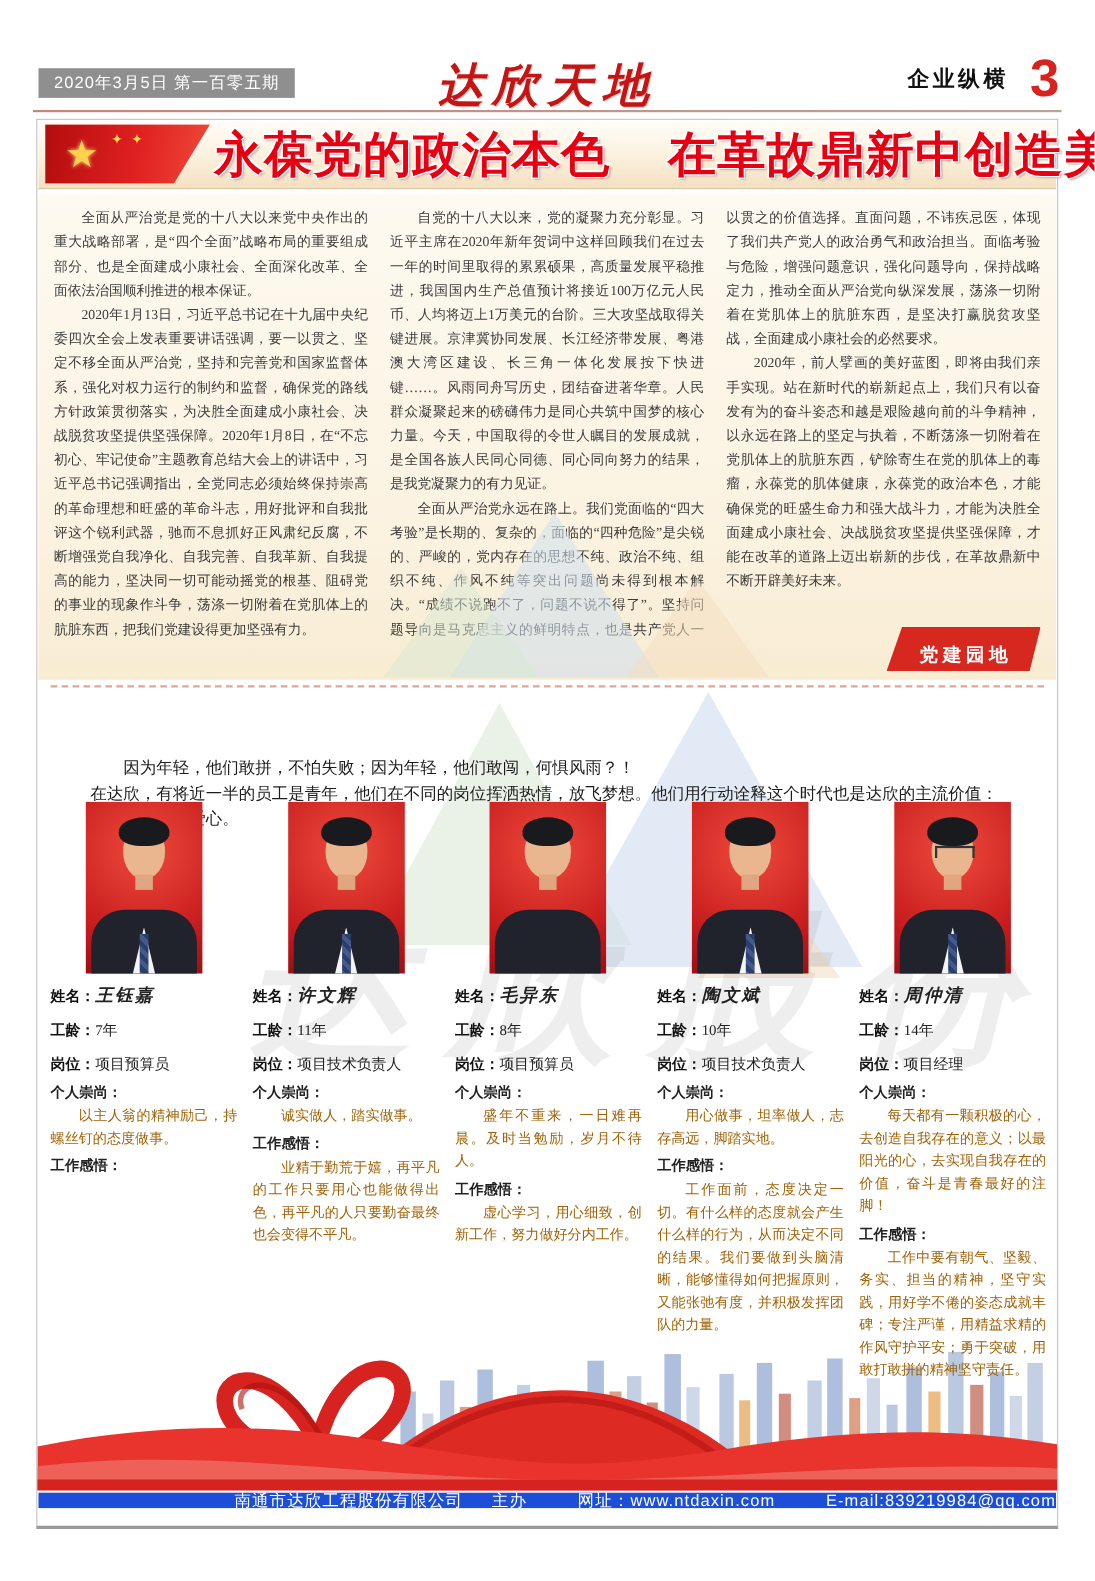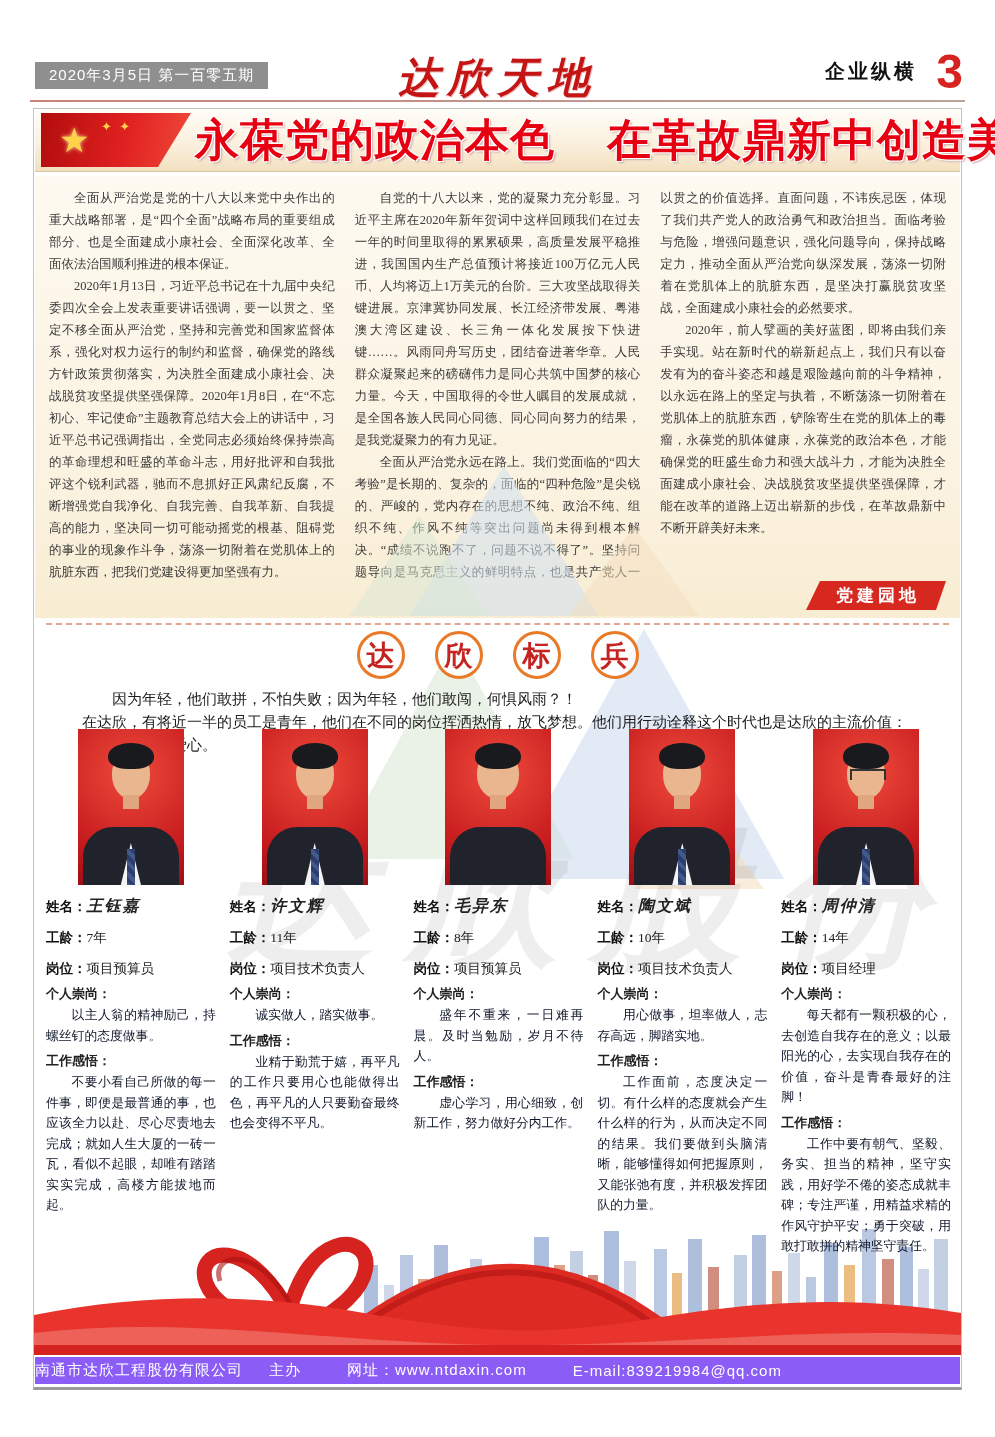--- a/index.html
+++ b/index.html
@@ -40,21 +40,21 @@
   
   .article { position:absolute; left:1px; top:67px; width:925px; height:442px;
     background:linear-gradient(180deg,#fefaf1 0%,#fbf2e0 70%,#f8ecd2 100%);
     padding:11px 14px 10px 14px; overflow:hidden; }
   .article-cols { column-count:3; column-gap:20px; height:100%;
     font-size:12.5px; line-height:22px; text-align:justify; color:#3a3a3a; }
   .article-cols p { text-indent:2em; }
   .article-wm { position:absolute; left:0; top:0; width:100%; height:100%; pointer-events:none; }
   .tag { position:absolute; right:14px; bottom:8px; background:#d6281e; color:#fff;
     font-family:Liberation Sans, sans-serif; font-weight:bold; font-size:17px; letter-spacing:4px;
-    padding:3px 26px 3px 30px; clip-path:polygon(14px 0,100% 0,calc(100% - 10px) 100%,0 100%); }
+    padding:14px 26px 3px 30px; clip-path:polygon(14px 0,100% 0,calc(100% - 10px) 100%,0 100%); }
   .tag::before { content:""; }
 
   
   .dash-rule { position:absolute; left:12px; right:12px; top:514px; border-top:2px dashed #e3a492; }
   .standout-wm { position:absolute; left:0; top:500px; width:929px; height:290px; pointer-events:none; }
   .big-wm { position:absolute; left:190px; top:690px; width:740px; white-space:nowrap; z-index:1;
     font-size:150px; font-weight:bold; font-style:italic; letter-spacing:34px;
     color:rgba(120,120,120,0.13); pointer-events:none; }
   .stand-title { position:absolute; left:0; right:0; top:522px; text-align:center; z-index:2; }
   .stand-title .circ { display:inline-block; width:48px; height:48px; line-height:44px; margin:0 15px;
@@ -78,28 +78,28 @@
   .photo .tie { position:absolute; bottom:-8px; left:49px; width:8px; height:44px;
     background:repeating-linear-gradient(45deg,#2a3f6e 0 4px,#44598a 4px 8px); }
   .profile-card:nth-child(3) .shirt, .profile-card:nth-child(3) .tie { display:none; }
   .profile-card:nth-child(3) .face { width:42px; left:32px; }
   .profile-card:nth-child(5) .face::after { content:""; position:absolute; left:3px; top:18px; width:32px; height:9px;
     border-top:2px solid #333; border-left:2px solid #333; border-right:2px solid #333; }
   .row { margin-top:10px; font-size:13.5px; line-height:21px; }
   .lbl { font-family:"Liberation Sans", sans-serif; font-weight:bold; color:#111; }
   .name-val { font-weight:bold; font-style:italic; font-size:16px; letter-spacing:2px; }
   .lbl-line { margin-top:6px; font-family:"Liberation Sans", sans-serif; font-weight:bold; font-size:13px; }
-  .ptext { margin-top:2px; font-size:12.8px; line-height:20.5px; text-align:justify; text-indent:2em; color:#0f172a; }
+  .ptext { margin-top:2px; font-size:12.8px; line-height:20.5px; text-align:justify; text-indent:2em; color:#a16207; }
 
   
   .decor { position:absolute; left:0; top:1086px; width:927px; height:160px; z-index:0; }
 
   
-  .footer-bar { position:absolute; left:1px; top:1248px; width:925px; height:27px; background:#8b5cf6; z-index:3;
-    display:flex; align-items:center; justify-content:flex-start; gap:46px; color:#fff;
+  .footer-bar { position:absolute; left:1px; top:1248px; width:925px; height:14px; background:#1d4ed8; z-index:3;
+    display:flex; align-items:center; justify-content:flex-end; gap:46px; color:#fff;
     font-family:"Liberation Sans", sans-serif; font-size:15px; letter-spacing:1px; }
   .footer-bar .grp { display:flex; gap:26px; }
 </style>
 </head>
 <body>
 
 <div class="hdr-date">2020年3月5日  第一百零五期</div>
 <div class="hdr-masthead">达欣天地</div>
 <div class="hdr-section">企业纵横</div>
 <div class="hdr-pageno">3</div>
@@ -135,23 +135,20 @@
 
   <div class="dash-rule"></div>
 
   <svg class="standout-wm" viewBox="0 0 929 290">
     <polygon points="300,250 420,30 540,250" fill="#dcead7" opacity="0.6"></polygon>
     <polygon points="470,270 610,20 750,270" fill="#cfdcee" opacity="0.6"></polygon>
     <polygon points="600,280 665,190 730,280" fill="#f3ddc0" opacity="0.55"></polygon>
   </svg>
   <div class="big-wm">达欣股份</div>
 
-  <div class="stand-title">
-    <span class="circ">达</span><span class="circ">欣</span><span class="circ">标</span><span class="circ">兵</span>
-  </div>
 
   <div class="intro">
     <div class="l1">因为年轻，他们敢拼，不怕失败；因为年轻，他们敢闯，何惧风雨？！</div>
     <div class="l2">在达欣，有将近一半的员工是青年，他们在不同的岗位挥洒热情，放飞梦想。他们用行动诠释这个时代也是达欣的主流价值：责任、奉献、爱心。</div>
   </div>
 
   <div class="profiles">
 
     <div class="profile-card">
       <div class="photo">
@@ -161,21 +158,20 @@
         <div class="body"></div>
         <div class="shirt"></div>
         <div class="tie"></div>
       </div>
       <div class="row"><span class="lbl">姓名：</span><span class="name-val">王钰嘉</span></div>
       <div class="row"><span class="lbl">工龄：</span><span>7年</span></div>
       <div class="row"><span class="lbl">岗位：</span><span>项目预算员</span></div>
       <div class="lbl-line">个人崇尚：</div>
       <p class="ptext">以主人翁的精神励己，持螺丝钉的态度做事。</p>
       <div class="lbl-line">工作感悟：</div>
-      <p class="ptext">不要小看自己所做的每一件事，即便是最普通的事，也应该全力以赴、尽心尽责地去完成；就如人生大厦的一砖一瓦，看似不起眼，却唯有踏踏实实完成，高楼方能拔地而起。</p>
     </div>
 
     <div class="profile-card">
       <div class="photo">
         <div class="face"></div>
         <div class="hair"></div>
         <div class="neck"></div>
         <div class="body"></div>
         <div class="shirt"></div>
         <div class="tie"></div>

